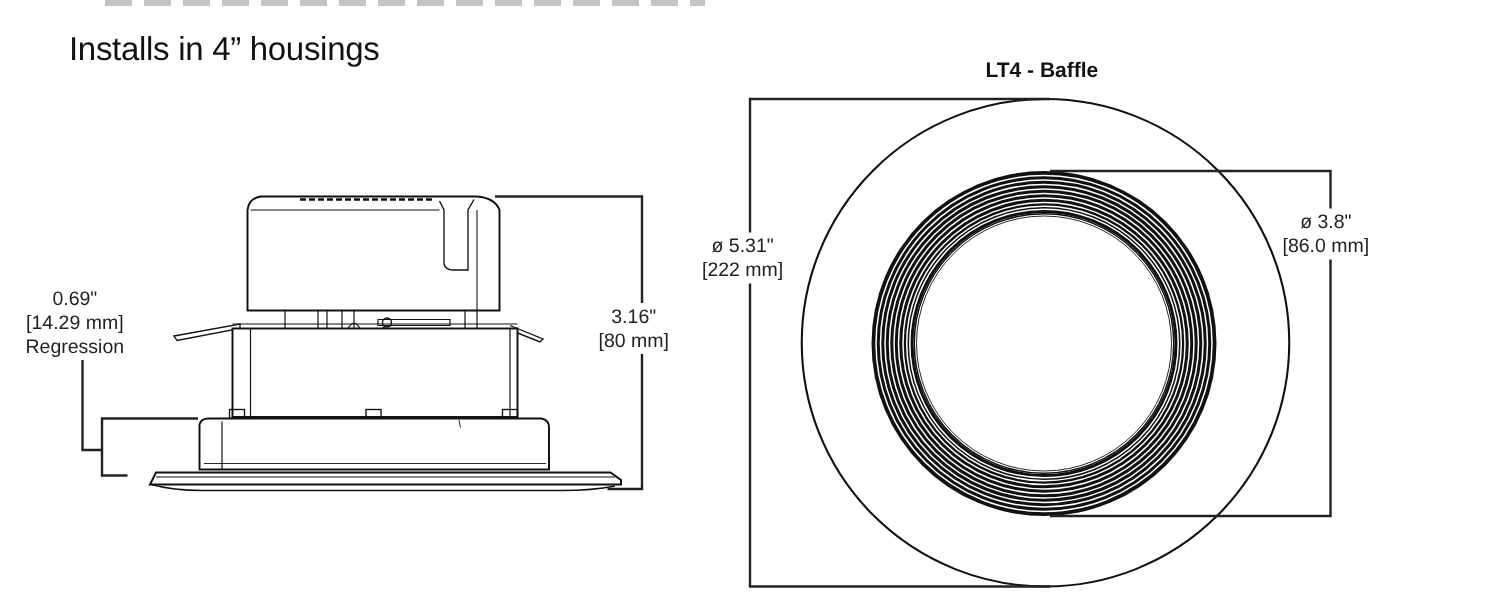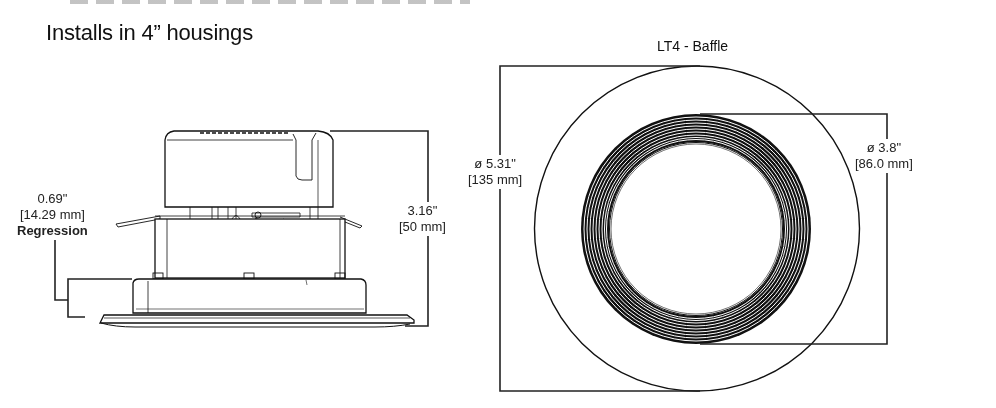--- a/index.html
+++ b/index.html
@@ -5,25 +5,25 @@
     html, body { margin: 0; padding: 0; background: #ffffff; }
     body { width: 996px; height: 408px; position: relative; overflow: hidden;
            font-family: "Liberation Sans", "DejaVu Sans", sans-serif; color: #111; }
     .clipped-line { position: absolute; left: 70px; top: -14px; width: 400px; height: 18px;
                     overflow: hidden; }
     .clipped-line .ghost { position: absolute; left: 0; top: 0; width: 100%; height: 18px;
                     background: repeating-linear-gradient(90deg, #555 0 18px, transparent 18px 26px);
                     opacity: .35; }
     .section-title { position: absolute; left: 46px; top: 20px; font-size: 22px; font-weight: normal;
                      letter-spacing: -0.2px; white-space: nowrap; }
-    .view-title { position: absolute; left: 657px; top: 38px; font-size: 14px; font-weight: normal;
+    .view-title { position: absolute; left: 657px; top: 38px; font-size: 14px; font-weight: bold;
                   white-space: nowrap; }
     .dim-label { position: absolute; font-size: 13px; line-height: 16px; text-align: center;
                  background: #fff; padding: 1px 2px; white-space: nowrap; color: #222; }
-    .dim-label .b { font-weight: bold; display: block; }
+    .dim-label .b { font-weight: normal; display: block; }
     .dim-label span { display: block; }
     svg { position: absolute; left: 0; top: 0; }
   </style>
 </head>
 <body>
 
 <div class="clipped-line">
   <div class="ghost"></div>
 </div>
 
@@ -109,24 +109,24 @@
 <div class="view-title">LT4 - Baffle</div>
 
 <div class="dim-label" style="left:15px; top:190px;">
   <span>0.69"</span>
   <span>[14.29 mm]</span>
   <span class="b">Regression</span>
 </div>
 
 <div class="dim-label" style="left:397px; top:202px;">
   <span>3.16"</span>
-  <span>[50 mm]</span>
+  <span>[80 mm]</span>
 </div>
 
 <div class="dim-label" style="left:466px; top:155px;">
   <span>ø 5.31"</span>
-  <span>[135 mm]</span>
+  <span>[222 mm]</span>
 </div>
 
 <div class="dim-label" style="left:853px; top:139px;">
   <span>ø 3.8"</span>
   <span>[86.0 mm]</span>
 </div>
 
 </body></html>

